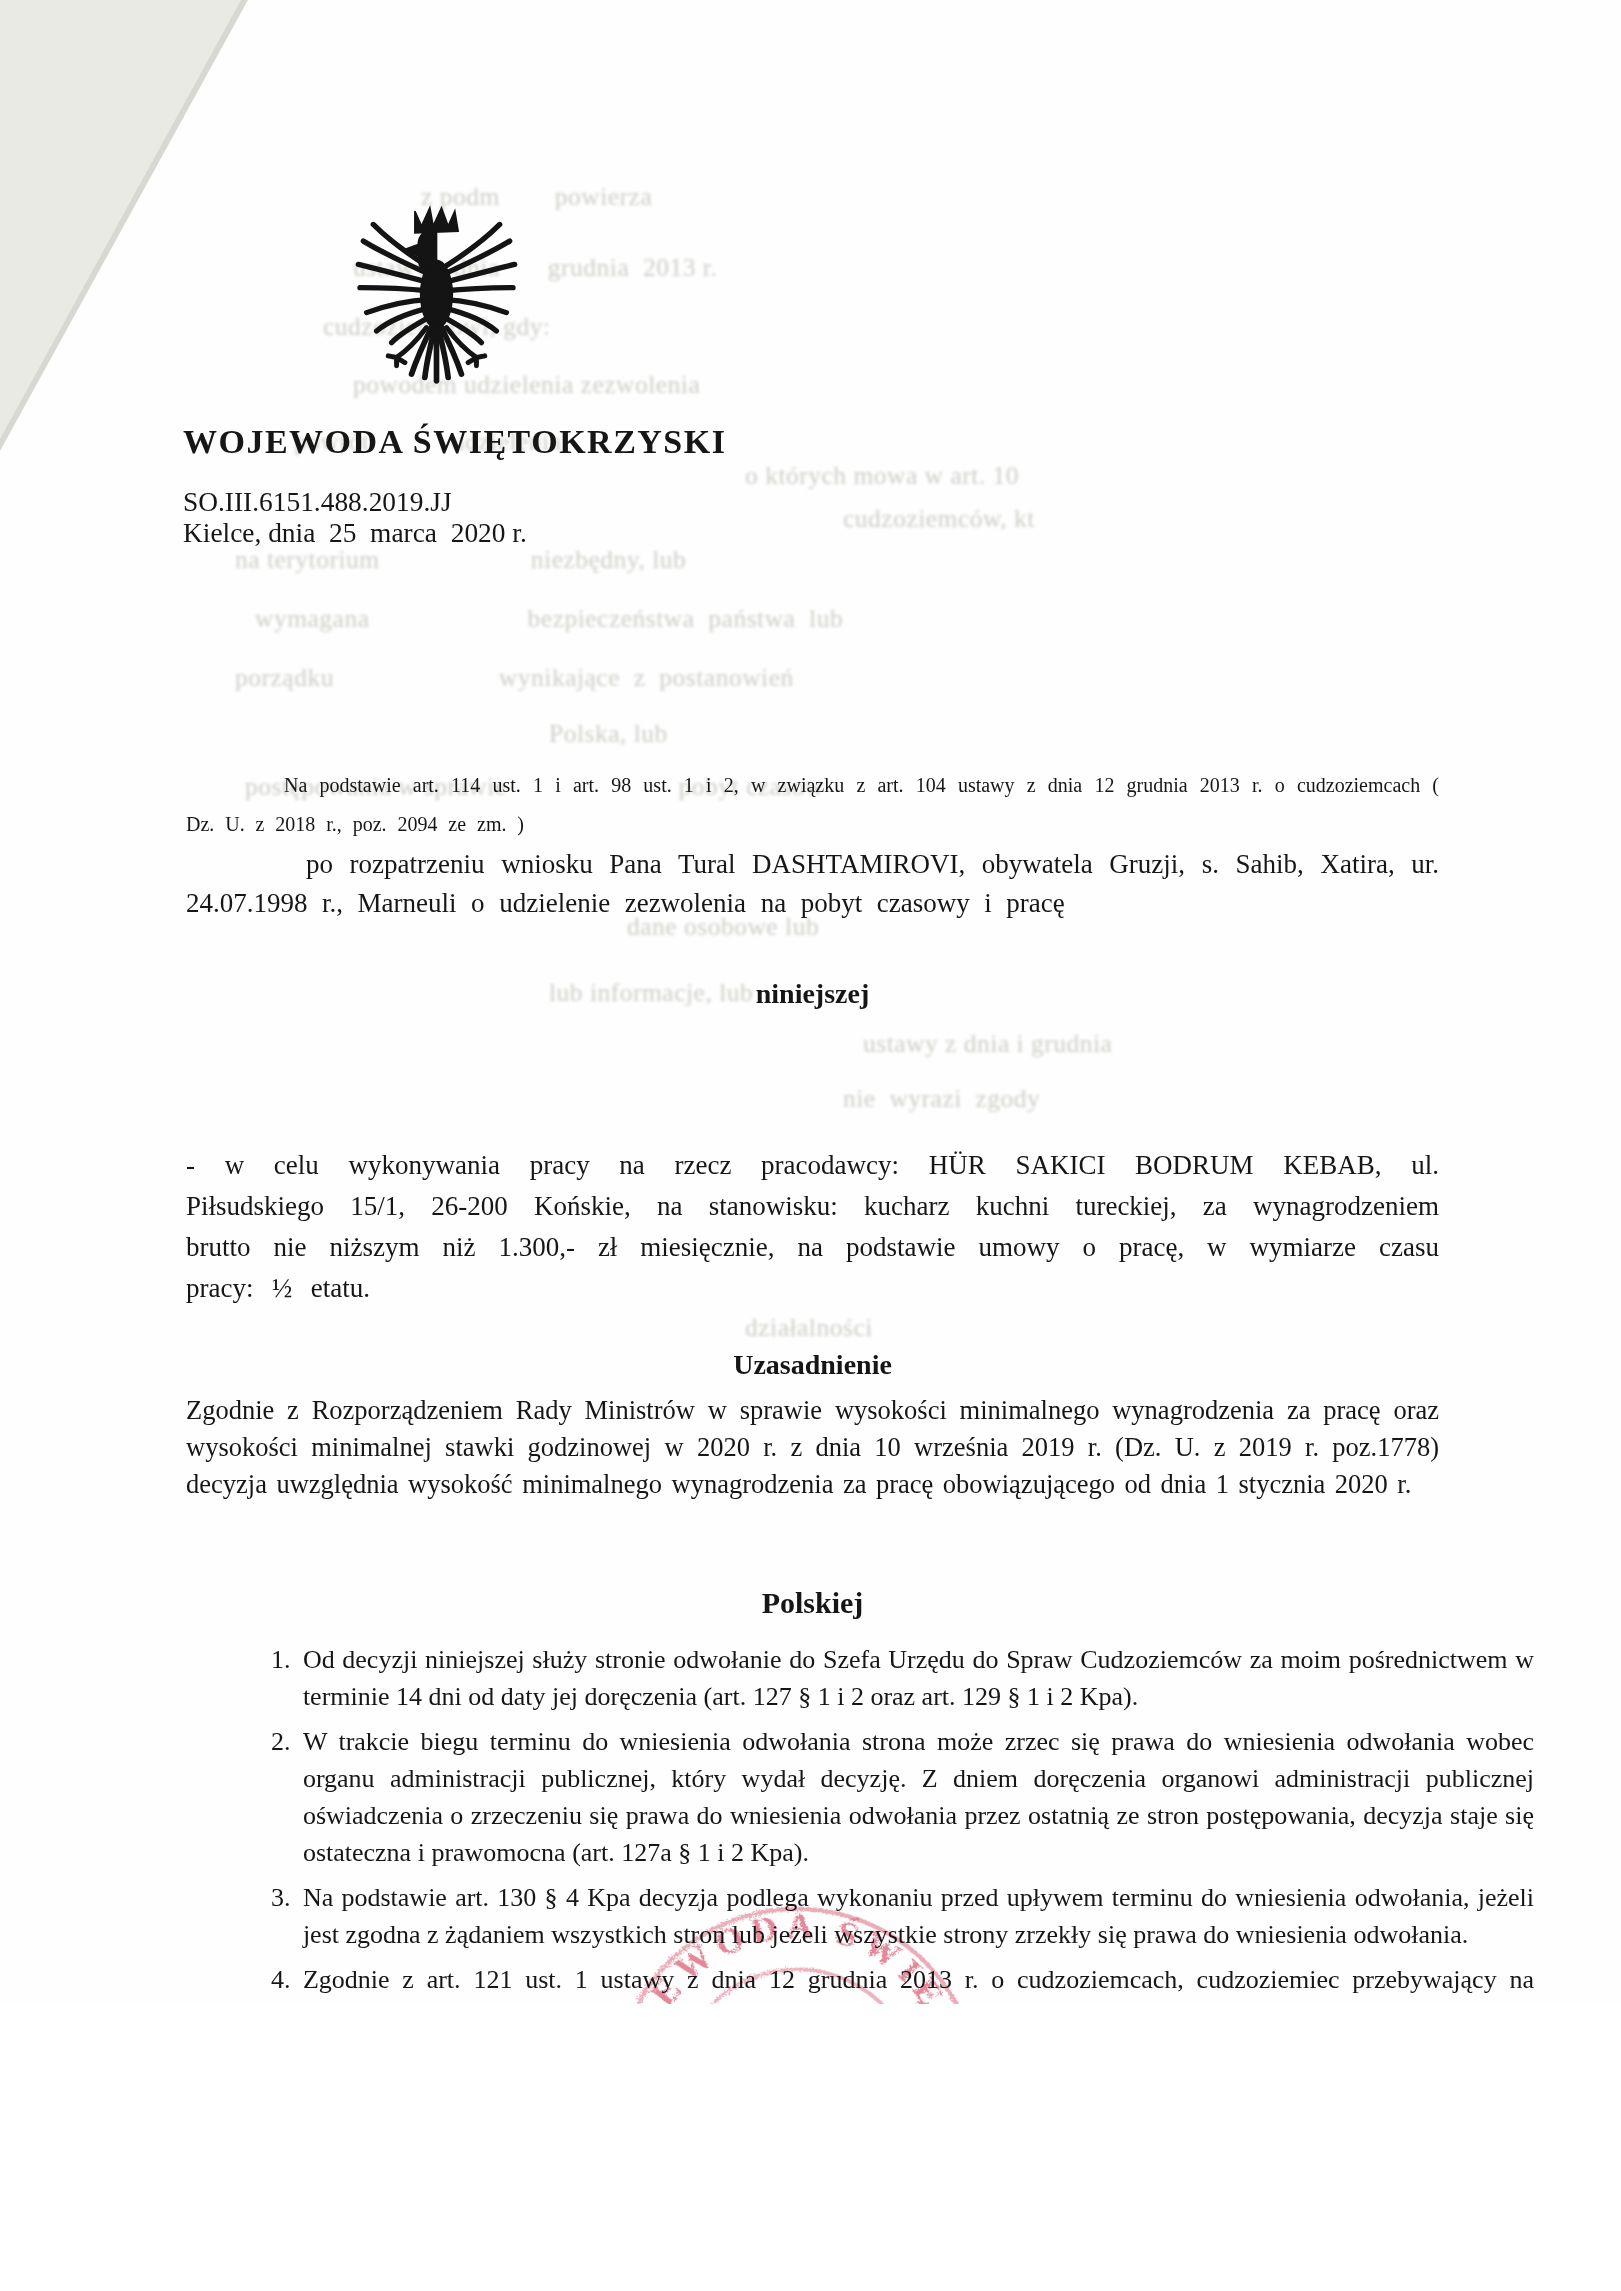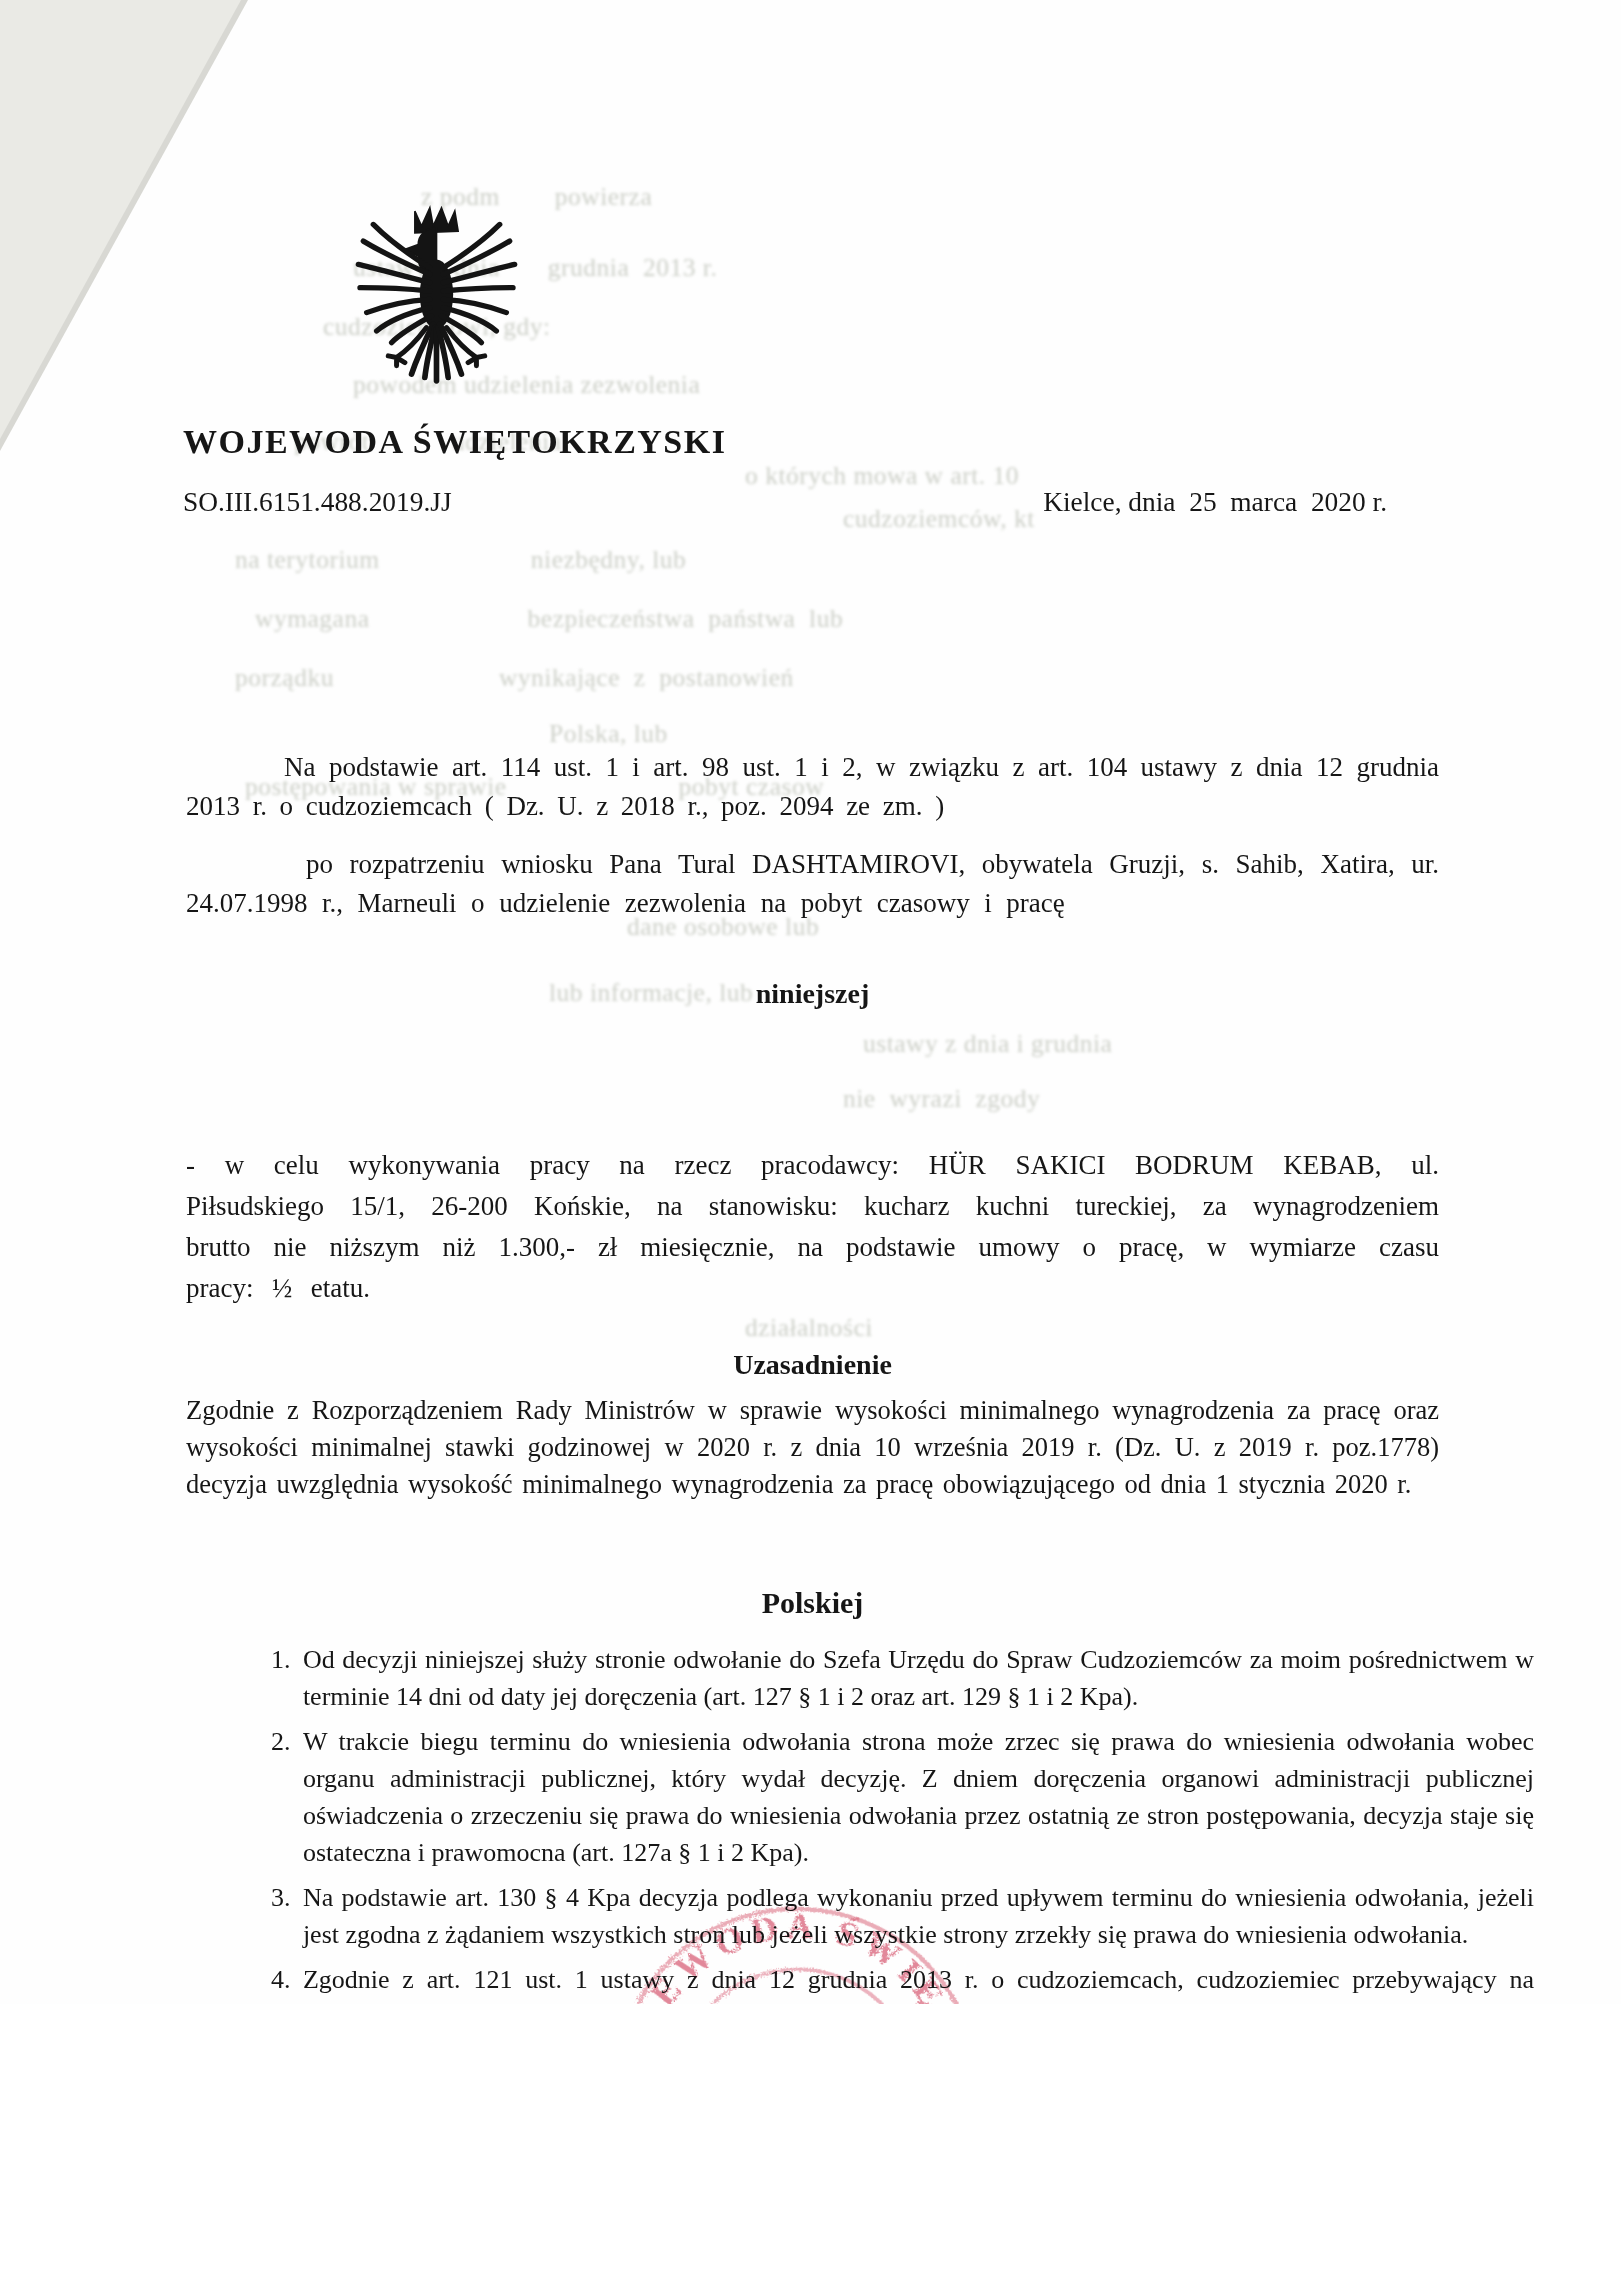--- a/index.html
+++ b/index.html
@@ -24,32 +24,32 @@
 
   
   .ghost{position:absolute;white-space:pre;color:#9aa090;opacity:.5;
     filter:blur(1.4px);font-size:25.5px;letter-spacing:0.5px;}
 
   
   .eagle{position:absolute;left:350px;top:189px;width:173px;height:204px;}
   .office-name{position:absolute;left:183px;top:423px;font-size:34px;font-weight:bold;
     letter-spacing:1.5px;white-space:nowrap;}
   .ref-row{position:absolute;left:183px;top:487px;width:1204px;display:flex;
-    justify-content:space-between;font-size:27.4px;}
+    justify-content:space-between;font-size:27.4px;flex-direction:column;}
   .case-number{white-space:nowrap;}
   .place-date{white-space:pre;}
 
   .h-center{position:absolute;left:186px;width:1253px;text-align:center;font-weight:bold;}
   .decision-title{top:645px;font-size:36px;letter-spacing:1px;}
   .resolution-heading{top:978px;font-size:28px;}
   .justification-heading{top:1349px;font-size:28px;}
   .instruction-heading{top:1586px;font-size:30px;}
 
   .para{position:absolute;left:186px;width:1253px;text-align:justify;}
-  .legal-basis{top:748px;font-size:27px;line-height:39px;text-indent:98px;word-spacing:5.9px;}
+  .legal-basis{top:766px;font-size:20px;line-height:39px;text-indent:98px;word-spacing:5.9px;}
   .application{top:845px;font-size:27px;line-height:39px;text-indent:120px;word-spacing:7.8px;}
   .resolution{top:1031px;font-size:27.4px;line-height:55px;font-weight:bold;word-spacing:6.9px;}
   .employment{top:1145px;font-size:27px;line-height:41px;word-spacing:11.8px;}
   .justification{top:1392px;font-size:26.5px;line-height:37px;word-spacing:2.9px;}
 
   ol.instruction-list{position:absolute;left:186px;top:1633px;width:1253px;margin:0;
     padding-left:103px;font-size:26px;line-height:37px;text-align:justify;}
   ol.instruction-list li{padding-left:5.9px;margin:8px;}
 
   

